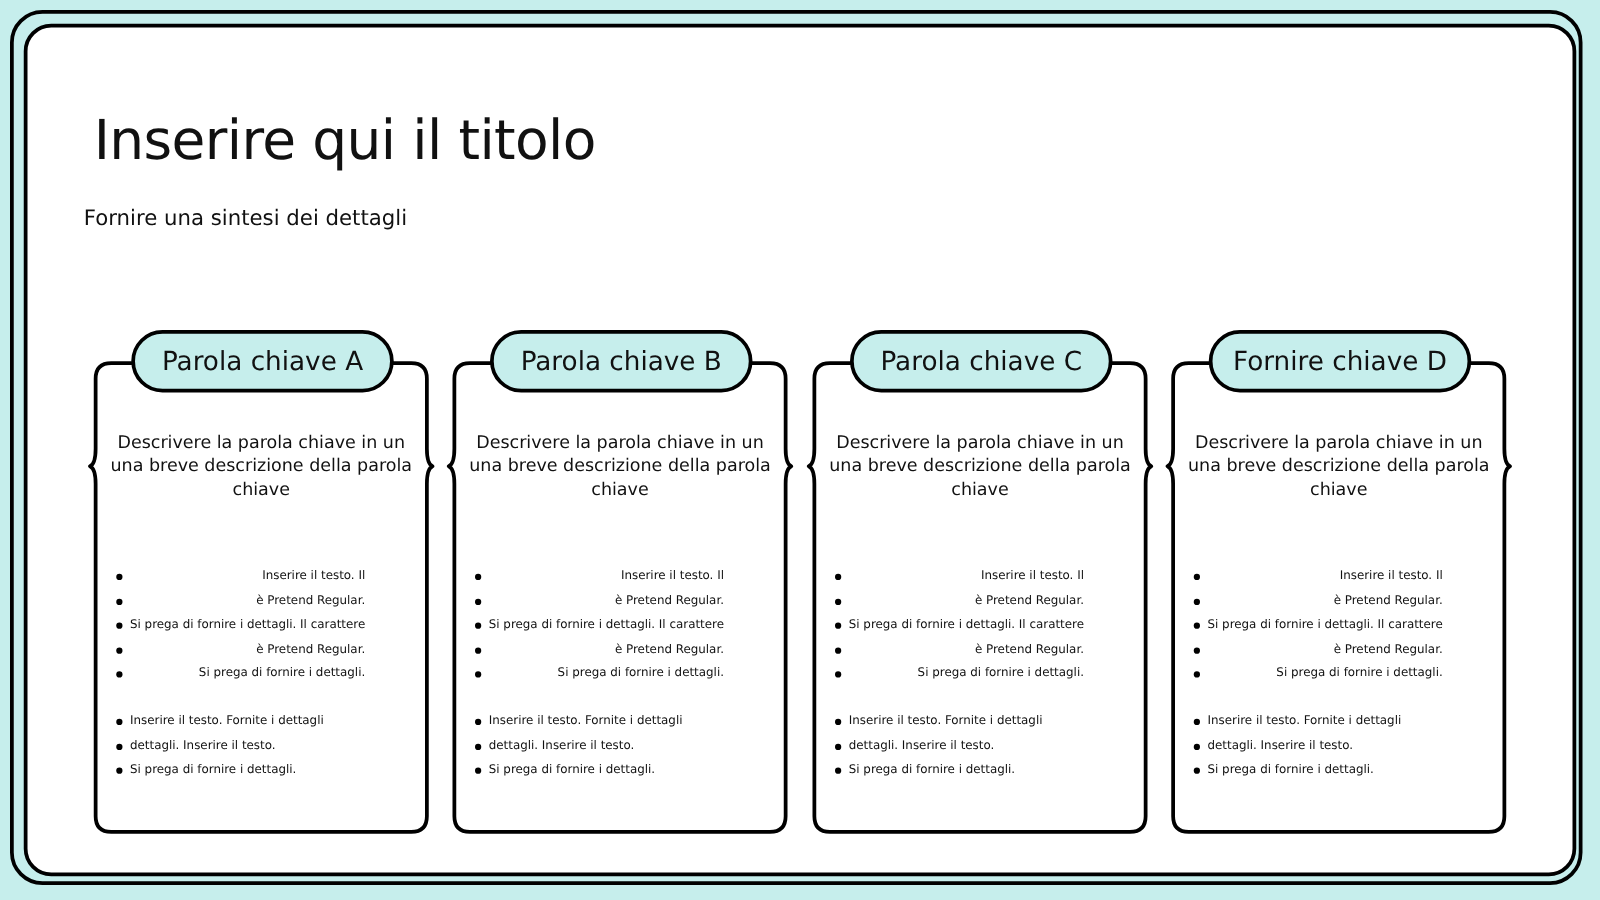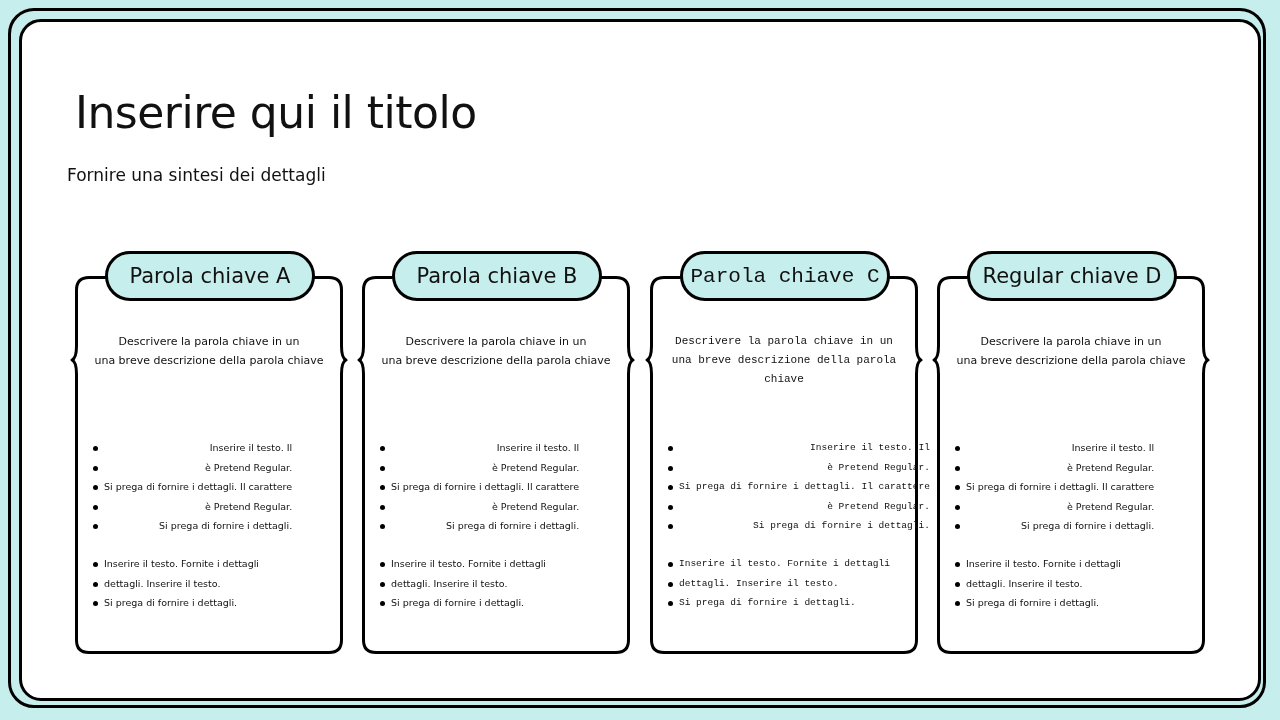--- a/index.html
+++ b/index.html
@@ -21,32 +21,32 @@
   }
   .title {
     position: absolute; left: 75px; top: 82px; margin: 0;
     font-size: 44px; font-weight: 400; letter-spacing: -0.5px; line-height: 62px;
   }
   .subtitle {
     position: absolute; left: 67px; top: 162px; margin: 0;
     font-size: 17px; line-height: 26px;
   }
   .card {
-    position: absolute; top: 276px; width: 324px; height: 378px;
+    position: absolute; top: 289px; width: 324px; height: 378px;
   }
   .card svg.card-border { position: absolute; left: 0; top: 0; overflow: visible; }
   .pill {
     position: absolute; left: 30px; top: -25px; width: 210px; height: 50px;
     box-sizing: border-box; border: 3px solid #000; border-radius: 25px;
     background: #c6eeec; display: flex; align-items: center; justify-content: center;
     font-size: 21px; white-space: nowrap;
   }
   .desc {
     position: absolute; left: 0; top: 56px; width: 268px; text-align: center;
-    font-size: 11px; line-height: 19px;
+    font-size: 14px; line-height: 19px;
   }
   .desc span { display: block; }
   ul.bullets {
     position: absolute; left: 18px; margin: 0; padding: 0; list-style: none;
     font-size: 9.5px; line-height: 19.5px;
   }
   ul.bullets li { position: relative; padding-left: 11px; white-space: nowrap; }
   ul.bullets li::before {
     content: ""; position: absolute; left: 0; top: 8px; width: 5px; height: 5px;
     border-radius: 50%; background: #000;
@@ -105,21 +105,21 @@
         <li>Si prega di fornire i dettagli. Il carattere</li>
         <li>è Pretend Regular.</li>
         <li>Si prega di fornire i dettagli.</li>
       </ul>
     <ul class="bullets b2">
         <li>Inserire il testo. Fornite i dettagli</li>
         <li>dettagli. Inserire il testo.</li>
         <li>Si prega di fornire i dettagli.</li>
       </ul>
   </div>
-    <div class="card" style="left: 650px; font-family: Liberation Mono, monospace;">
+    <div class="card" style="left: 650px;">
     <svg class="card-border" width="268" height="378" viewBox="0 0 268 378">
       <path d="M 30 1.5 L 14 1.5 Q 1.5 1.5 1.5 14 L 1.5 70 Q 1.5 82 -3 84 Q 1.5 86 1.5 98 L 1.5 364 Q 1.5 376.5 14 376.5 L 254 376.5 Q 266.5 376.5 266.5 364 L 266.5 98 Q 266.5 86 271 84 Q 266.5 82 266.5 70 L 266.5 14 Q 266.5 1.5 254 1.5 L 238 1.5" fill="none" stroke="#000" stroke-width="3" stroke-linejoin="round" stroke-linecap="round"></path>
     </svg>
     <div class="pill">
       <span class="kw">Parola chiave C</span>
     </div>
     <div class="desc">
       <span class="d0">Descrivere la parola chiave in un</span>
       <span class="d1">una breve descrizione della parola chiave</span>
     </div>
@@ -134,21 +134,21 @@
         <li>Inserire il testo. Fornite i dettagli</li>
         <li>dettagli. Inserire il testo.</li>
         <li>Si prega di fornire i dettagli.</li>
       </ul>
   </div>
     <div class="card" style="left: 937px;">
     <svg class="card-border" width="268" height="378" viewBox="0 0 268 378">
       <path d="M 30 1.5 L 14 1.5 Q 1.5 1.5 1.5 14 L 1.5 70 Q 1.5 82 -3 84 Q 1.5 86 1.5 98 L 1.5 364 Q 1.5 376.5 14 376.5 L 254 376.5 Q 266.5 376.5 266.5 364 L 266.5 98 Q 266.5 86 271 84 Q 266.5 82 266.5 70 L 266.5 14 Q 266.5 1.5 254 1.5 L 238 1.5" fill="none" stroke="#000" stroke-width="3" stroke-linejoin="round" stroke-linecap="round"></path>
     </svg>
     <div class="pill">
-      <span class="kw">Regular chiave D</span>
+      <span class="kw">Fornire chiave D</span>
     </div>
     <div class="desc">
       <span class="d0">Descrivere la parola chiave in un</span>
       <span class="d1">una breve descrizione della parola chiave</span>
     </div>
     <ul class="bullets b1">
         <li>Inserire il testo. Il</li>
         <li>è Pretend Regular.</li>
         <li>Si prega di fornire i dettagli. Il carattere</li>
         <li>è Pretend Regular.</li>

